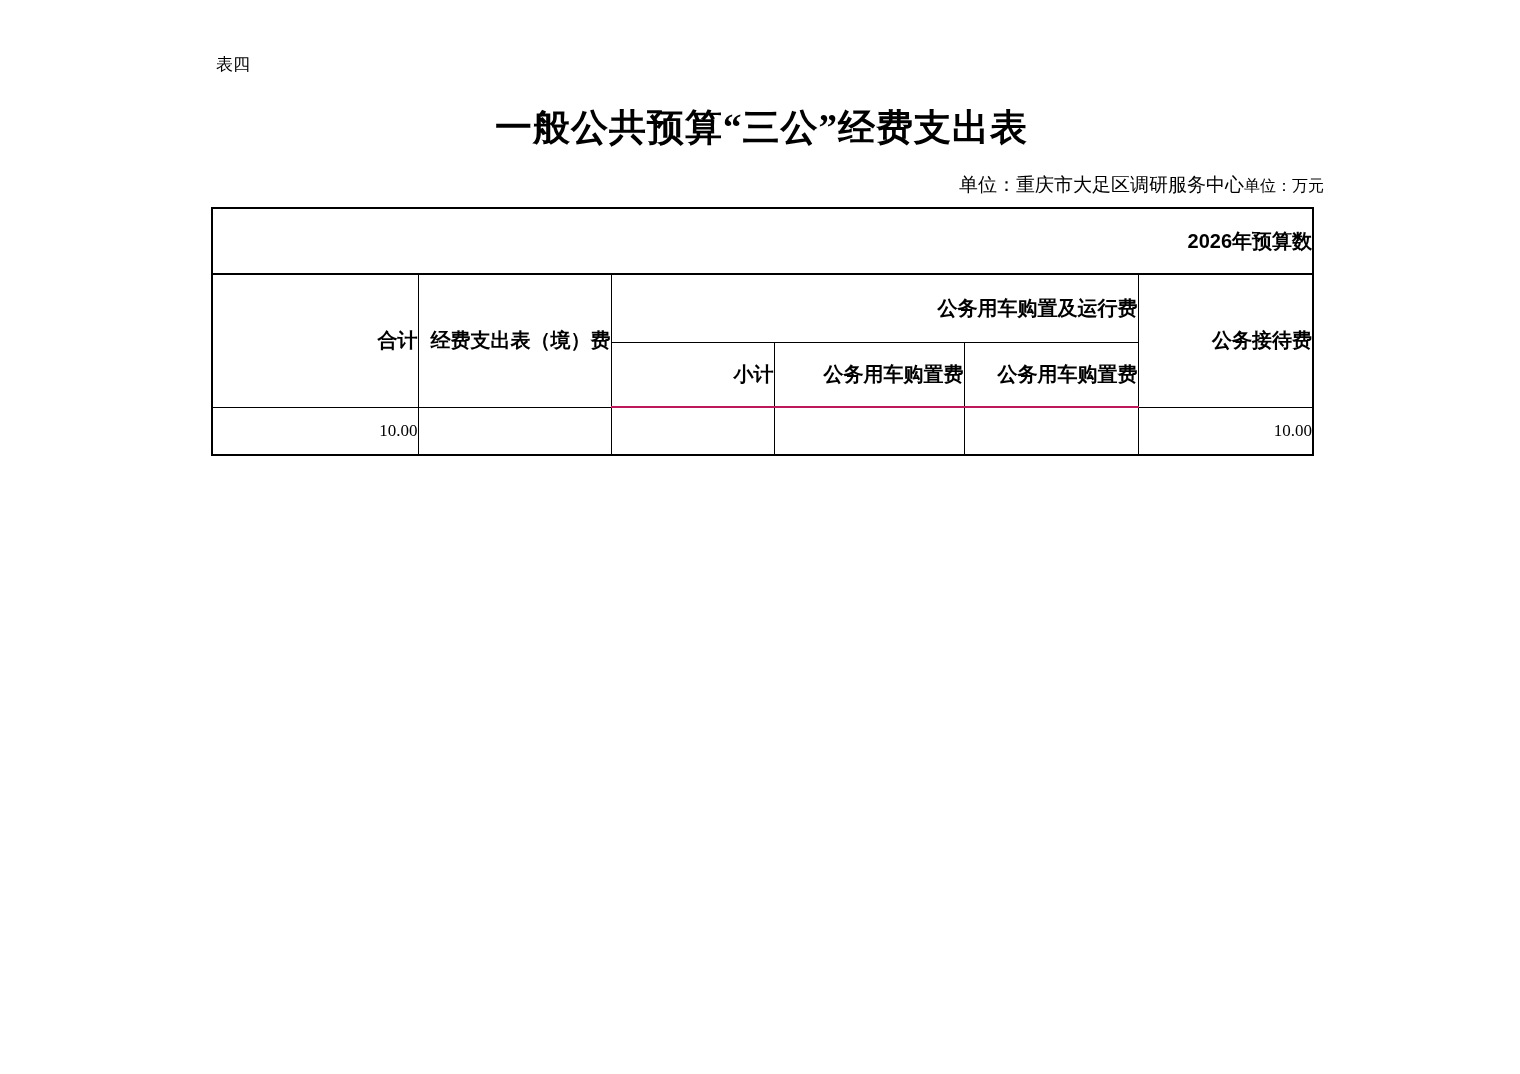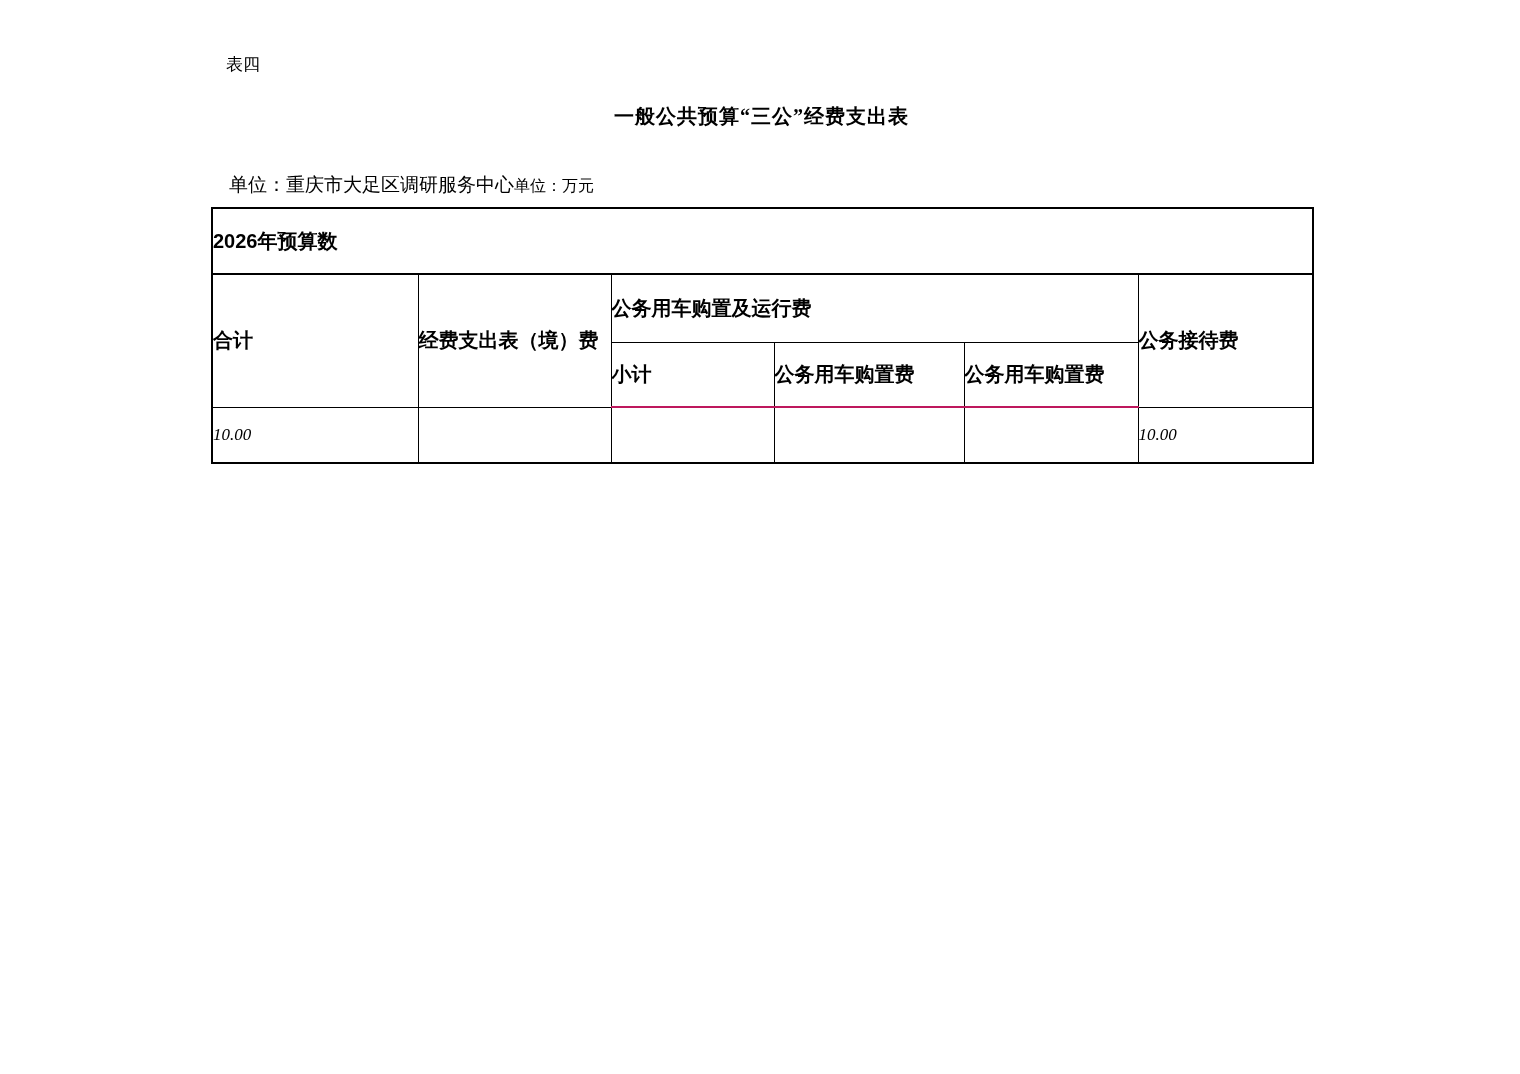--- a/index.html
+++ b/index.html
@@ -14,68 +14,68 @@
   .doc-wrapper {
     position: absolute;
     left: 211px;
     top: 0;
     width: 1101px;
     height: 1074px;
   }
   .sheet-label {
     position: absolute;
     top: 53px;
-    left: 15px;
+    left: 5px;
     font-size: 17px;
     font-family: "DejaVu Serif", serif;
   }
   .doc-title {
     position: absolute;
     top: 103px;
     left: 0;
     width: 100%;
     text-align: center;
-    font-size: 20px;
+    font-size: 37px;
     font-weight: bold;
     font-family: "Liberation Serif", serif;
     letter-spacing: 1px;
   }
   .unit-row {
     position: absolute;
     top: 172px;
-    left: 18px;
+    left: 12px;
     width: 100%;
     display: flex;
-    justify-content: flex-start;
+    justify-content: flex-end;
     align-items: flex-end;
   }
   .unit-left { font-size: 19px; }
   .unit-right { font-size: 16px; padding-bottom: 1px; }
   table.budget-table {
     position: absolute;
     top: 207px;
     left: 0;
     width: 1101px;
     border-collapse: collapse;
     table-layout: fixed;
     border: 2px solid #000;
   }
   table.budget-table td {
     border: 1px solid #000;
-    text-align: left;
+    text-align: right;
     vertical-align: middle;
     padding: 0;
     overflow: hidden;
   }
   tr.year-row { height: 66px; }
   tr.year-row td { border-bottom: 2px solid #000; }
   tr.hdr-row-1 { height: 68px; }
   tr.hdr-row-2 { height: 65px; }
   tr.hdr-row-2 td { border-bottom: 2px solid #be185d; }
-  tr.data-row { height: 56px; font-style: italic; }
+  tr.data-row { height: 48px; }
   .hdr {
     font-family: "Liberation Sans", sans-serif;
     font-weight: bold;
     font-size: 20px;
   }
   .val {
     font-family: "Liberation Serif", serif;
     font-size: 17px;
   }
 </style>

